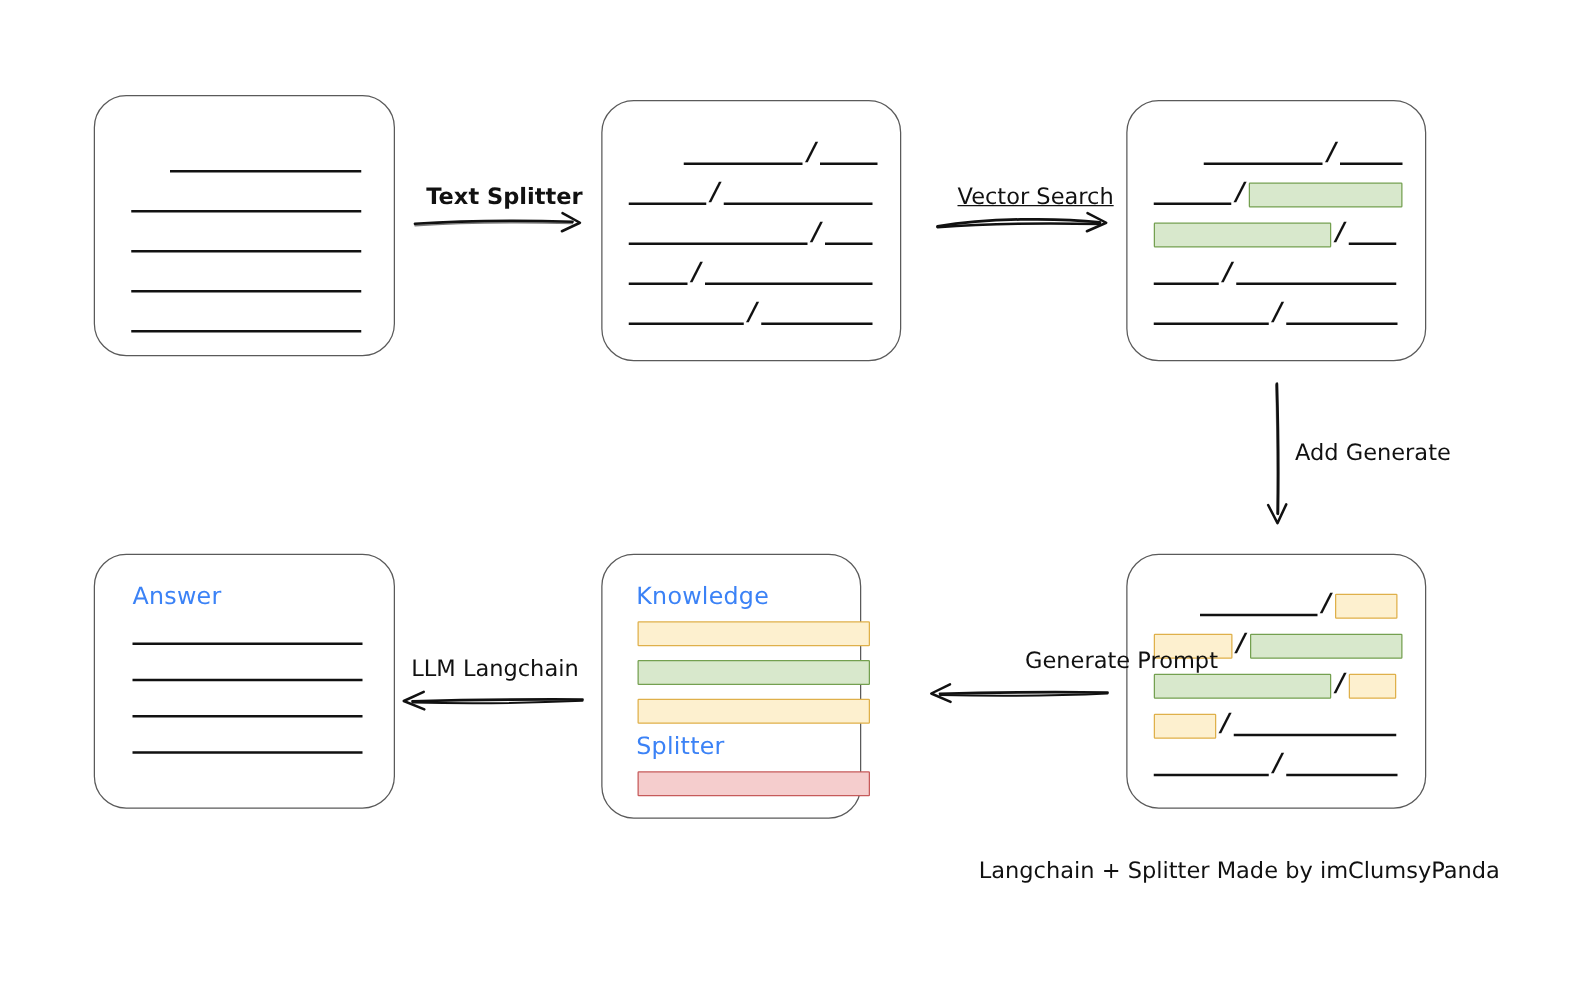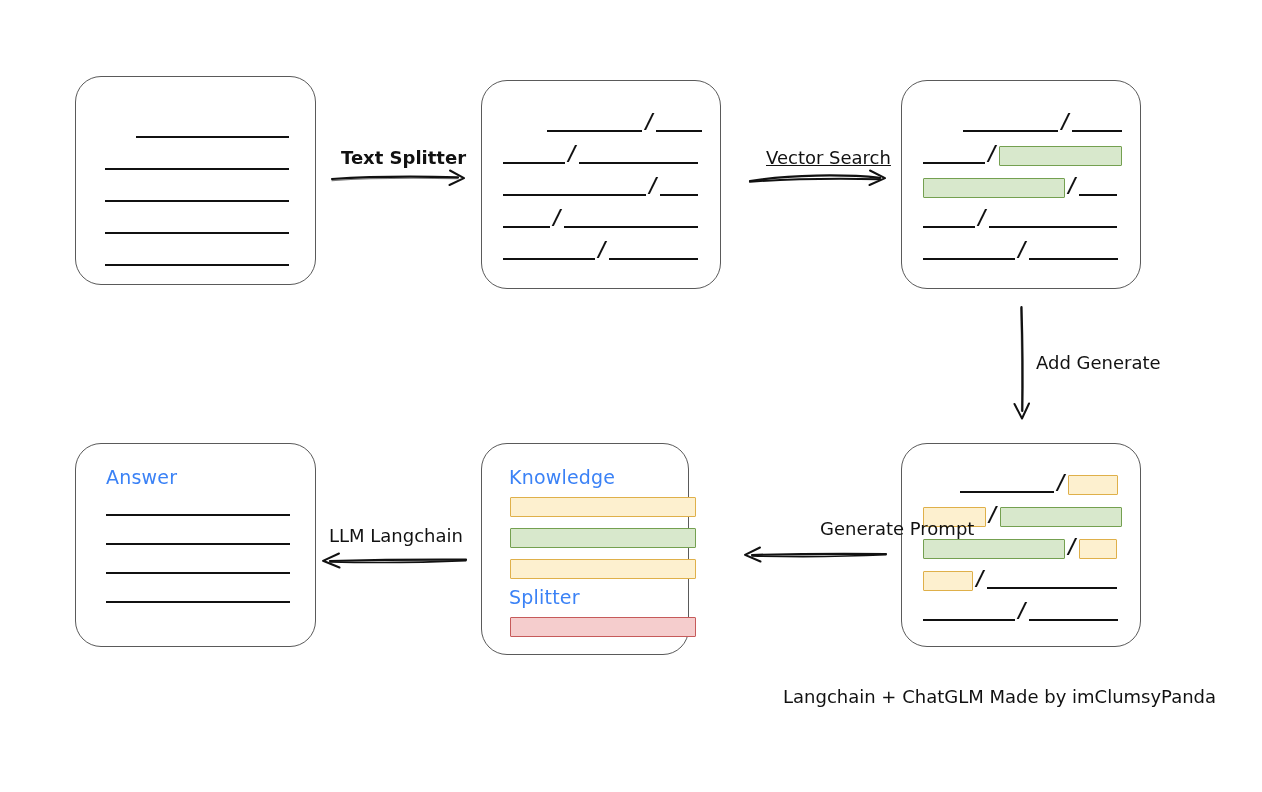--- a/index.html
+++ b/index.html
@@ -304,13 +304,13 @@
 </div>
 
 <div class="node" style="left:75px; top:443px; width:241px; height:204px;">
   <div class="box-title" style="left:30px; top:22px;">Answer</div>
   <div class="ansline" style="left:30px; top:70px; width:184px;"></div>
   <div class="ansline" style="left:30px; top:99px; width:184px;"></div>
   <div class="ansline" style="left:30px; top:128px; width:184px;"></div>
   <div class="ansline" style="left:30px; top:157px; width:184px;"></div>
 </div>
 
-<div class="footer" style="left:783px; top:686px;">Langchain + ChatGLM Made by imClumsyPanda</div>
+<div class="footer" style="left:783px; top:686px;">Langchain + Splitter Made by imClumsyPanda</div>
 
 </body></html>

